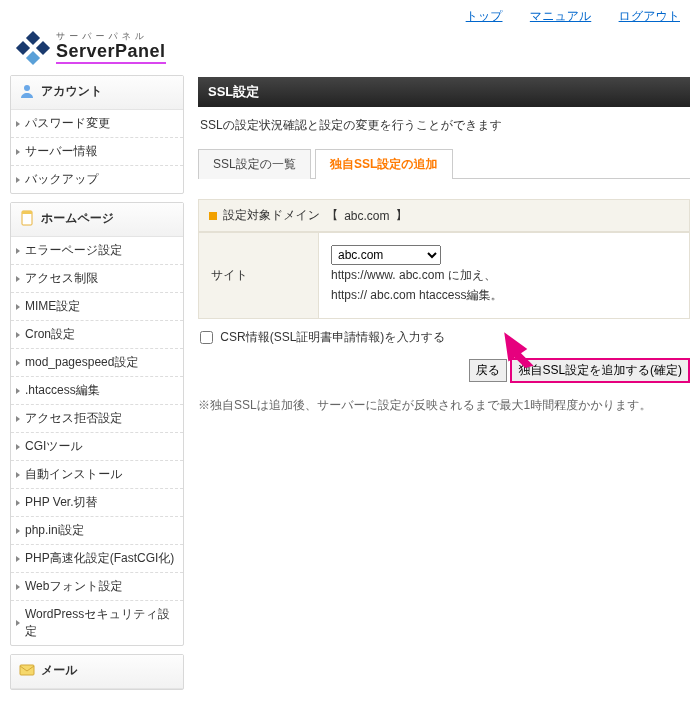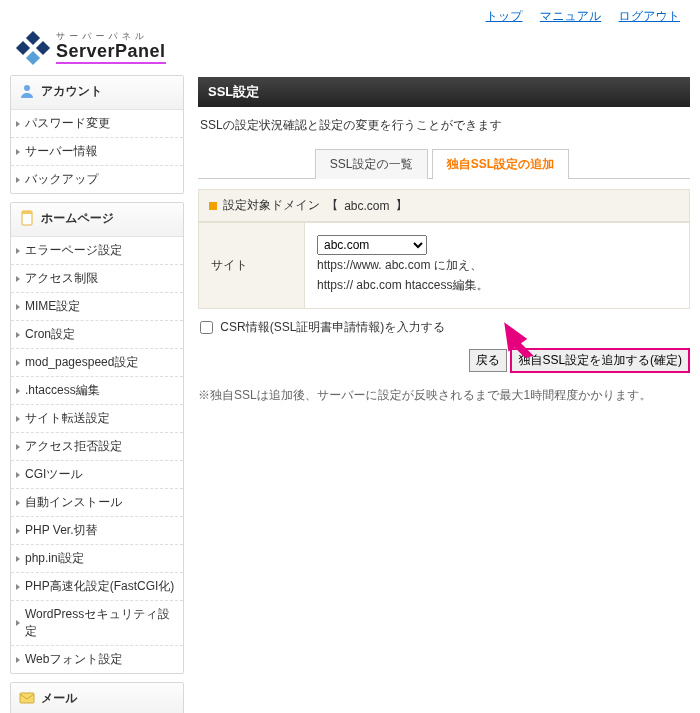--- a/index.html
+++ b/index.html
@@ -1,20 +1,20 @@
 <!DOCTYPE html>
 <html><head>
   <meta charset="utf-8">
   <style>
     * { margin:0; padding:0; box-sizing:border-box; }
     body { font-family:"MS PGothic","Hiragino Kaku Gothic Pro",Meiryo,sans-serif; font-size:12px; color:#333; background:#fff; width:700px; }
     a { text-decoration:none; }
     
     .toplinks { text-align:right; padding:8px 20px 0 0; }
-    .toplinks a { color:#0066cc; text-decoration:underline; margin-left:14px; font-size:12px;text-align:center; }
+    .toplinks a { color:#0066cc; text-decoration:underline; margin-left:24px; font-size:12px;text-align:center; }
     
     .header { padding:6px 0 10px 16px; }
     .logo { display:flex; align-items:center; gap:6px; }
     .logo-mark { width:34px; height:34px; position:relative; }
     .logo-mark span { position:absolute; width:10px; height:10px; background:#1a3a6e; transform:rotate(45deg); }
     .logo-mark span:nth-child(1){ top:2px; left:12px; }
     .logo-mark span:nth-child(2){ top:12px; left:2px; }
     .logo-mark span:nth-child(3){ top:12px; left:22px; }
     .logo-mark span:nth-child(4){ top:22px; left:12px; background:#5aa0d8; }
     .logo-text { line-height:1.1; }
@@ -30,30 +30,30 @@
     .side-title svg { width:16px; height:16px; flex:none; }
     .side-list { list-style:none; }
     .side-list li { border-top:1px dashed #ddd; }
     .side-list li:first-child { border-top:none; }
     .side-list a { display:block; padding:5px 6px 5px 14px; color:#333; font-size:12px; position:relative; }
     .side-list a::before { content:""; position:absolute; left:5px; top:50%; margin-top:-3px; border-left:4px solid #888; border-top:3px solid transparent; border-bottom:3px solid transparent; }
     
     .page-title { background:linear-gradient(#444,#222); color:#fff; font-weight:bold; padding:6px 10px; font-size:13px; }
     .page-desc { padding:10px 2px 14px; font-size:12px; }
     
-    .tabs { display:flex; border-bottom:1px solid #ccc; margin-bottom:10px;justify-content:center; }
+    .tabs { display:flex; border-bottom:1px solid #ccc; margin-bottom:20px; }
     .tab { border:1px solid #ccc; border-bottom:none; background:#f6f6f6; padding:6px 14px; font-size:12px; margin-right:4px; position:relative; top:1px; cursor:pointer; }
     .tab.active { background:#fff; color:#ff7a00; font-weight:bold; }
     .tab:not(.active){ color:#444; }
     
     .domain-bar { background:#f5f3ec; border:1px solid #e4e0d4; padding:7px 10px; font-size:12px; display:flex; align-items:center; gap:6px; }
     .sq { width:8px; height:8px; background:#f2a100; display:inline-block; }
     
     .formtbl { width:100%; border-collapse:collapse; border:1px solid #e4e0d4; border-top:none; }
-    .formtbl th { background:#f5f3ec; width:106px; text-align:left; font-weight:normal; padding:20px 12px; border:1px solid #e4e0d4; vertical-align:middle; font-size:12px; }
+    .formtbl th { background:#f5f3ec; width:120px; text-align:left; font-weight:normal; padding:20px 12px; border:1px solid #e4e0d4; vertical-align:middle; font-size:12px; }
     .formtbl td { padding:12px; border:1px solid #e4e0d4; font-size:12px; }
     .formtbl select { font-size:12px; padding:1px 2px; width:110px; }
     .site-note { line-height:1.7; }
     
     .csr-row { padding:10px 2px; font-size:12px; }
     .csr-row input[type=checkbox]{ vertical-align:middle; margin-right:4px; }
     
     .btnrow { text-align:right; position:relative; padding:2px 0 6px; }
     .btn { font-size:12px; padding:2px 6px; background:#efefef; border:1px solid #888; cursor:pointer; font-family:inherit; }
     .btn-primary { border:2px solid #e6007e; }
@@ -128,45 +128,42 @@
           <li>
             <a href="#">Cron設定</a>
           </li>
           <li>
             <a href="#">mod_pagespeed設定</a>
           </li>
           <li>
             <a href="#">.htaccess編集</a>
           </li>
           <li>
-            <a href="#">サイト転送設定</a>
-          </li>
-          <li>
             <a href="#">アクセス拒否設定</a>
           </li>
           <li>
             <a href="#">CGIツール</a>
           </li>
           <li>
             <a href="#">自動インストール</a>
           </li>
           <li>
             <a href="#">PHP Ver.切替</a>
           </li>
           <li>
             <a href="#">php.ini設定</a>
           </li>
           <li>
             <a href="#">PHP高速化設定(FastCGI化)</a>
           </li>
           <li>
+            <a href="#">Webフォント設定</a>
+          </li>
+          <li>
             <a href="#">WordPressセキュリティ設定</a>
-          </li>
-          <li>
-            <a href="#">Webフォント設定</a>
           </li>
         </ul>
       </div>
       <div class="side-section">
         <div class="side-title">
           <span><svg viewBox="0 0 16 16">
               <rect x="1" y="3" width="14" height="10" rx="1" fill="#f6d86b" stroke="#d4a93a"></rect>
               <path d="M1 4l7 5 7-5" fill="none" stroke="#d4a93a"></path>
             </svg></span>
           <span>メール</span>

